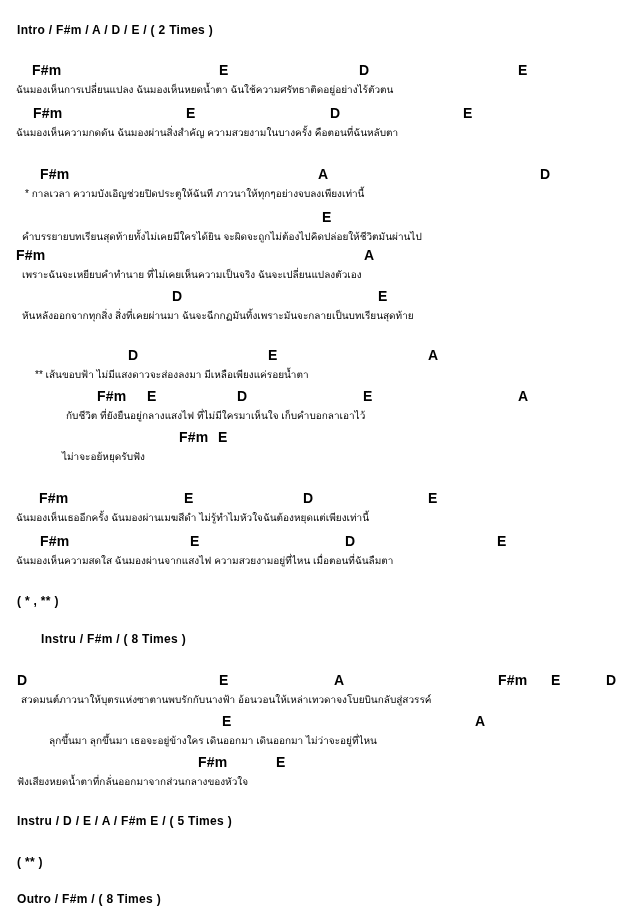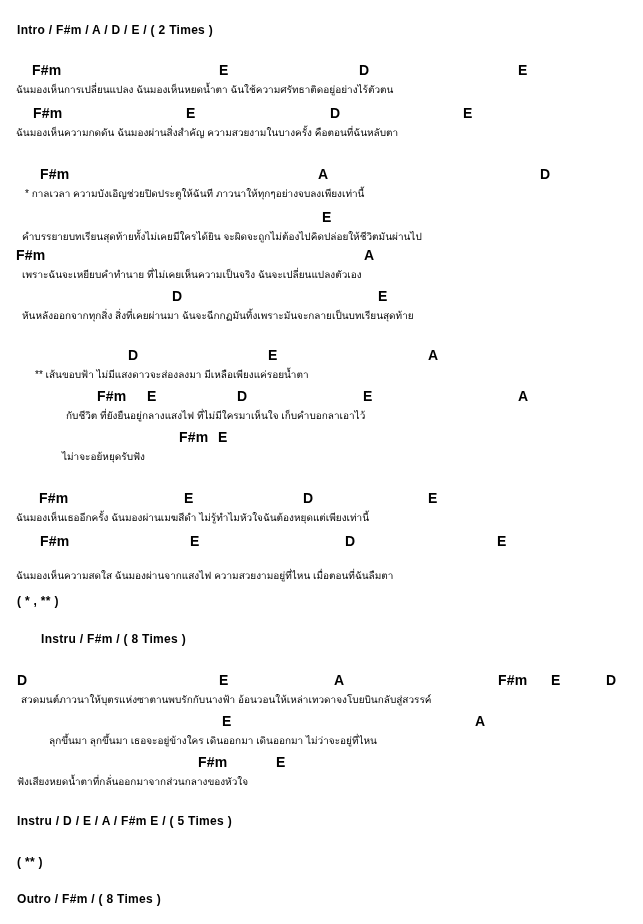--- a/index.html
+++ b/index.html
@@ -168,21 +168,21 @@
     </div>
     <div class="row lyricrow" style="top: 509px;">
       <span class="lyric" style="left: 16px;">ฉันมองเห็นเธออีกครั้ง ฉันมองผ่านเมฆสีดำ ไม่รู้ทำไมหัวใจฉันต้องหยุดแต่เพียงเท่านี้</span>
     </div>
     <div class="row chordrow" style="top: 533px;">
       <span class="chord" style="left: 40px;">F#m</span>
       <span class="chord" style="left: 190px;">E</span>
       <span class="chord" style="left: 345px;">D</span>
       <span class="chord" style="left: 497px;">E</span>
     </div>
-    <div class="row lyricrow" style="top: 567px;">
+    <div class="row lyricrow" style="top: 552px;">
       <span class="lyric" style="left: 16px;">ฉันมองเห็นความสดใส ฉันมองผ่านจากแสงไฟ ความสวยงามอยู่ที่ไหน เมื่อตอนที่ฉันลืมตา</span>
     </div>
     <div class="row chordrow" style="top: 672px;">
       <span class="chord" style="left: 17px;">D</span>
       <span class="chord" style="left: 219px;">E</span>
       <span class="chord" style="left: 334px;">A</span>
       <span class="chord" style="left: 498px;">F#m</span>
       <span class="chord" style="left: 551px;">E</span>
       <span class="chord" style="left: 606px;">D</span>
     </div>

